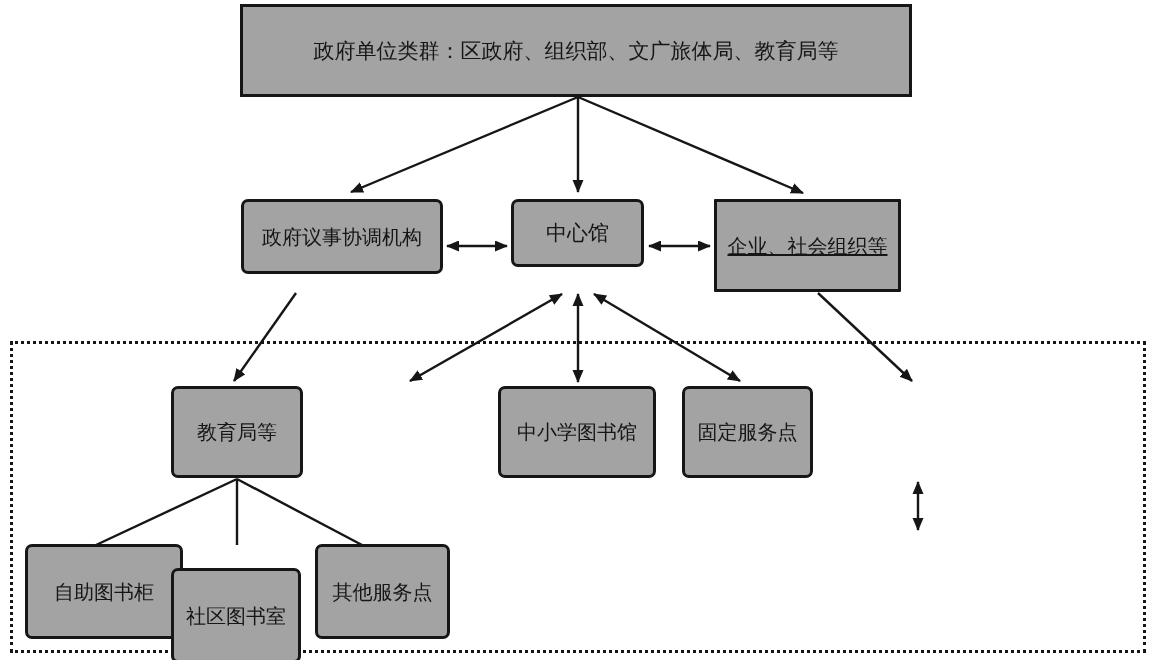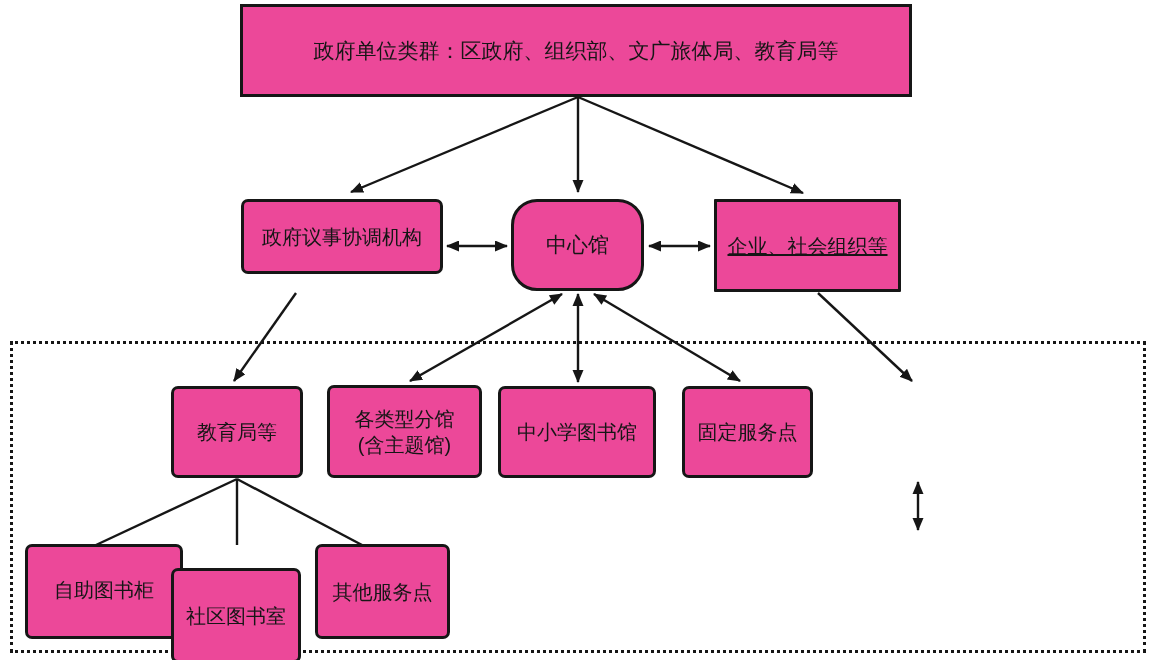--- a/index.html
+++ b/index.html
@@ -19,44 +19,44 @@
     border: 3px dotted #161616;
   }
   svg.edges {
     position: absolute;
     left: 0; top: 0;
     width: 1152px; height: 660px;
   }
   svg.edges line { stroke: #161616; stroke-width: 2.4; }
   .node {
     position: absolute;
-    background: #ec4899;
+    background: #a3a3a3;
     border: 3px solid #161616;
     border-radius: 7px;
     display: flex;
     flex-direction: column;
     align-items: center;
     justify-content: center;
     text-align: center;
     font-size: 20px;
     line-height: 1.3;
     box-sizing: border-box;
   }
   .node.square { border-radius: 0; }
   
   .n-gov-units        { left: 240px; top:   4px; width: 672px; height:  93px; font-size: 21px; }
   .n-gov-coordination { left: 241px; top: 199px; width: 202px; height:  75px; }
-  .n-central-library  { left: 511px; top: 199px; width: 133px; height:  92px; font-size: 21px; border-radius: 26px; }
+  .n-central-library  { left: 511px; top: 199px; width: 133px; height:  68px; font-size: 21px; }
   .n-enterprises      { left: 714px; top: 199px; width: 187px; height:  93px; border-radius: 1px; text-decoration: underline; }
   .n-community-street { left: 171px; top: 386px; width: 132px; height:  92px; }
   .n-branch-libraries { left: 327px; top: 385px; width: 155px; height:  93px; }
   .n-school-libraries { left: 498px; top: 386px; width: 158px; height:  92px; }
   .n-fixed-service    { left: 682px; top: 386px; width: 131px; height:  92px; }
   .n-mobile-library   { left: 852px; top: 385px; width: 131px; height:  93px; }
-  .n-self-cabinet     { left:  25px; top: 544px; width: 158px; height:  95px; font-family: Liberation Mono, monospace; }
+  .n-self-cabinet     { left:  25px; top: 544px; width: 158px; height:  95px; }
   .n-reading-room     { left: 171px; top: 568px; width: 130px; height:  95px; }
   .n-other-service    { left: 315px; top: 544px; width: 135px; height:  95px; }
   .n-mobile-service   { left: 852px; top: 533px; width: 133px; height:  93px; }
 </style>
 </head>
 <body>
 
 <div class="canvas">
 
   <div class="dotted-region"></div>
@@ -104,24 +104,20 @@
   </div>
 
   <div class="node n-enterprises">
     <span>企业、社会组织等</span>
   </div>
 
   <div class="node n-community-street">
     <span>教育局等</span>
   </div>
 
-  <div class="node n-branch-libraries">
-    <span>各类型分馆</span>
-    <span>(含主题馆)</span>
-  </div>
 
   <div class="node n-school-libraries">
     <span>中小学图书馆</span>
   </div>
 
   <div class="node n-fixed-service">
     <span>固定服务点</span>
   </div>
 
 

